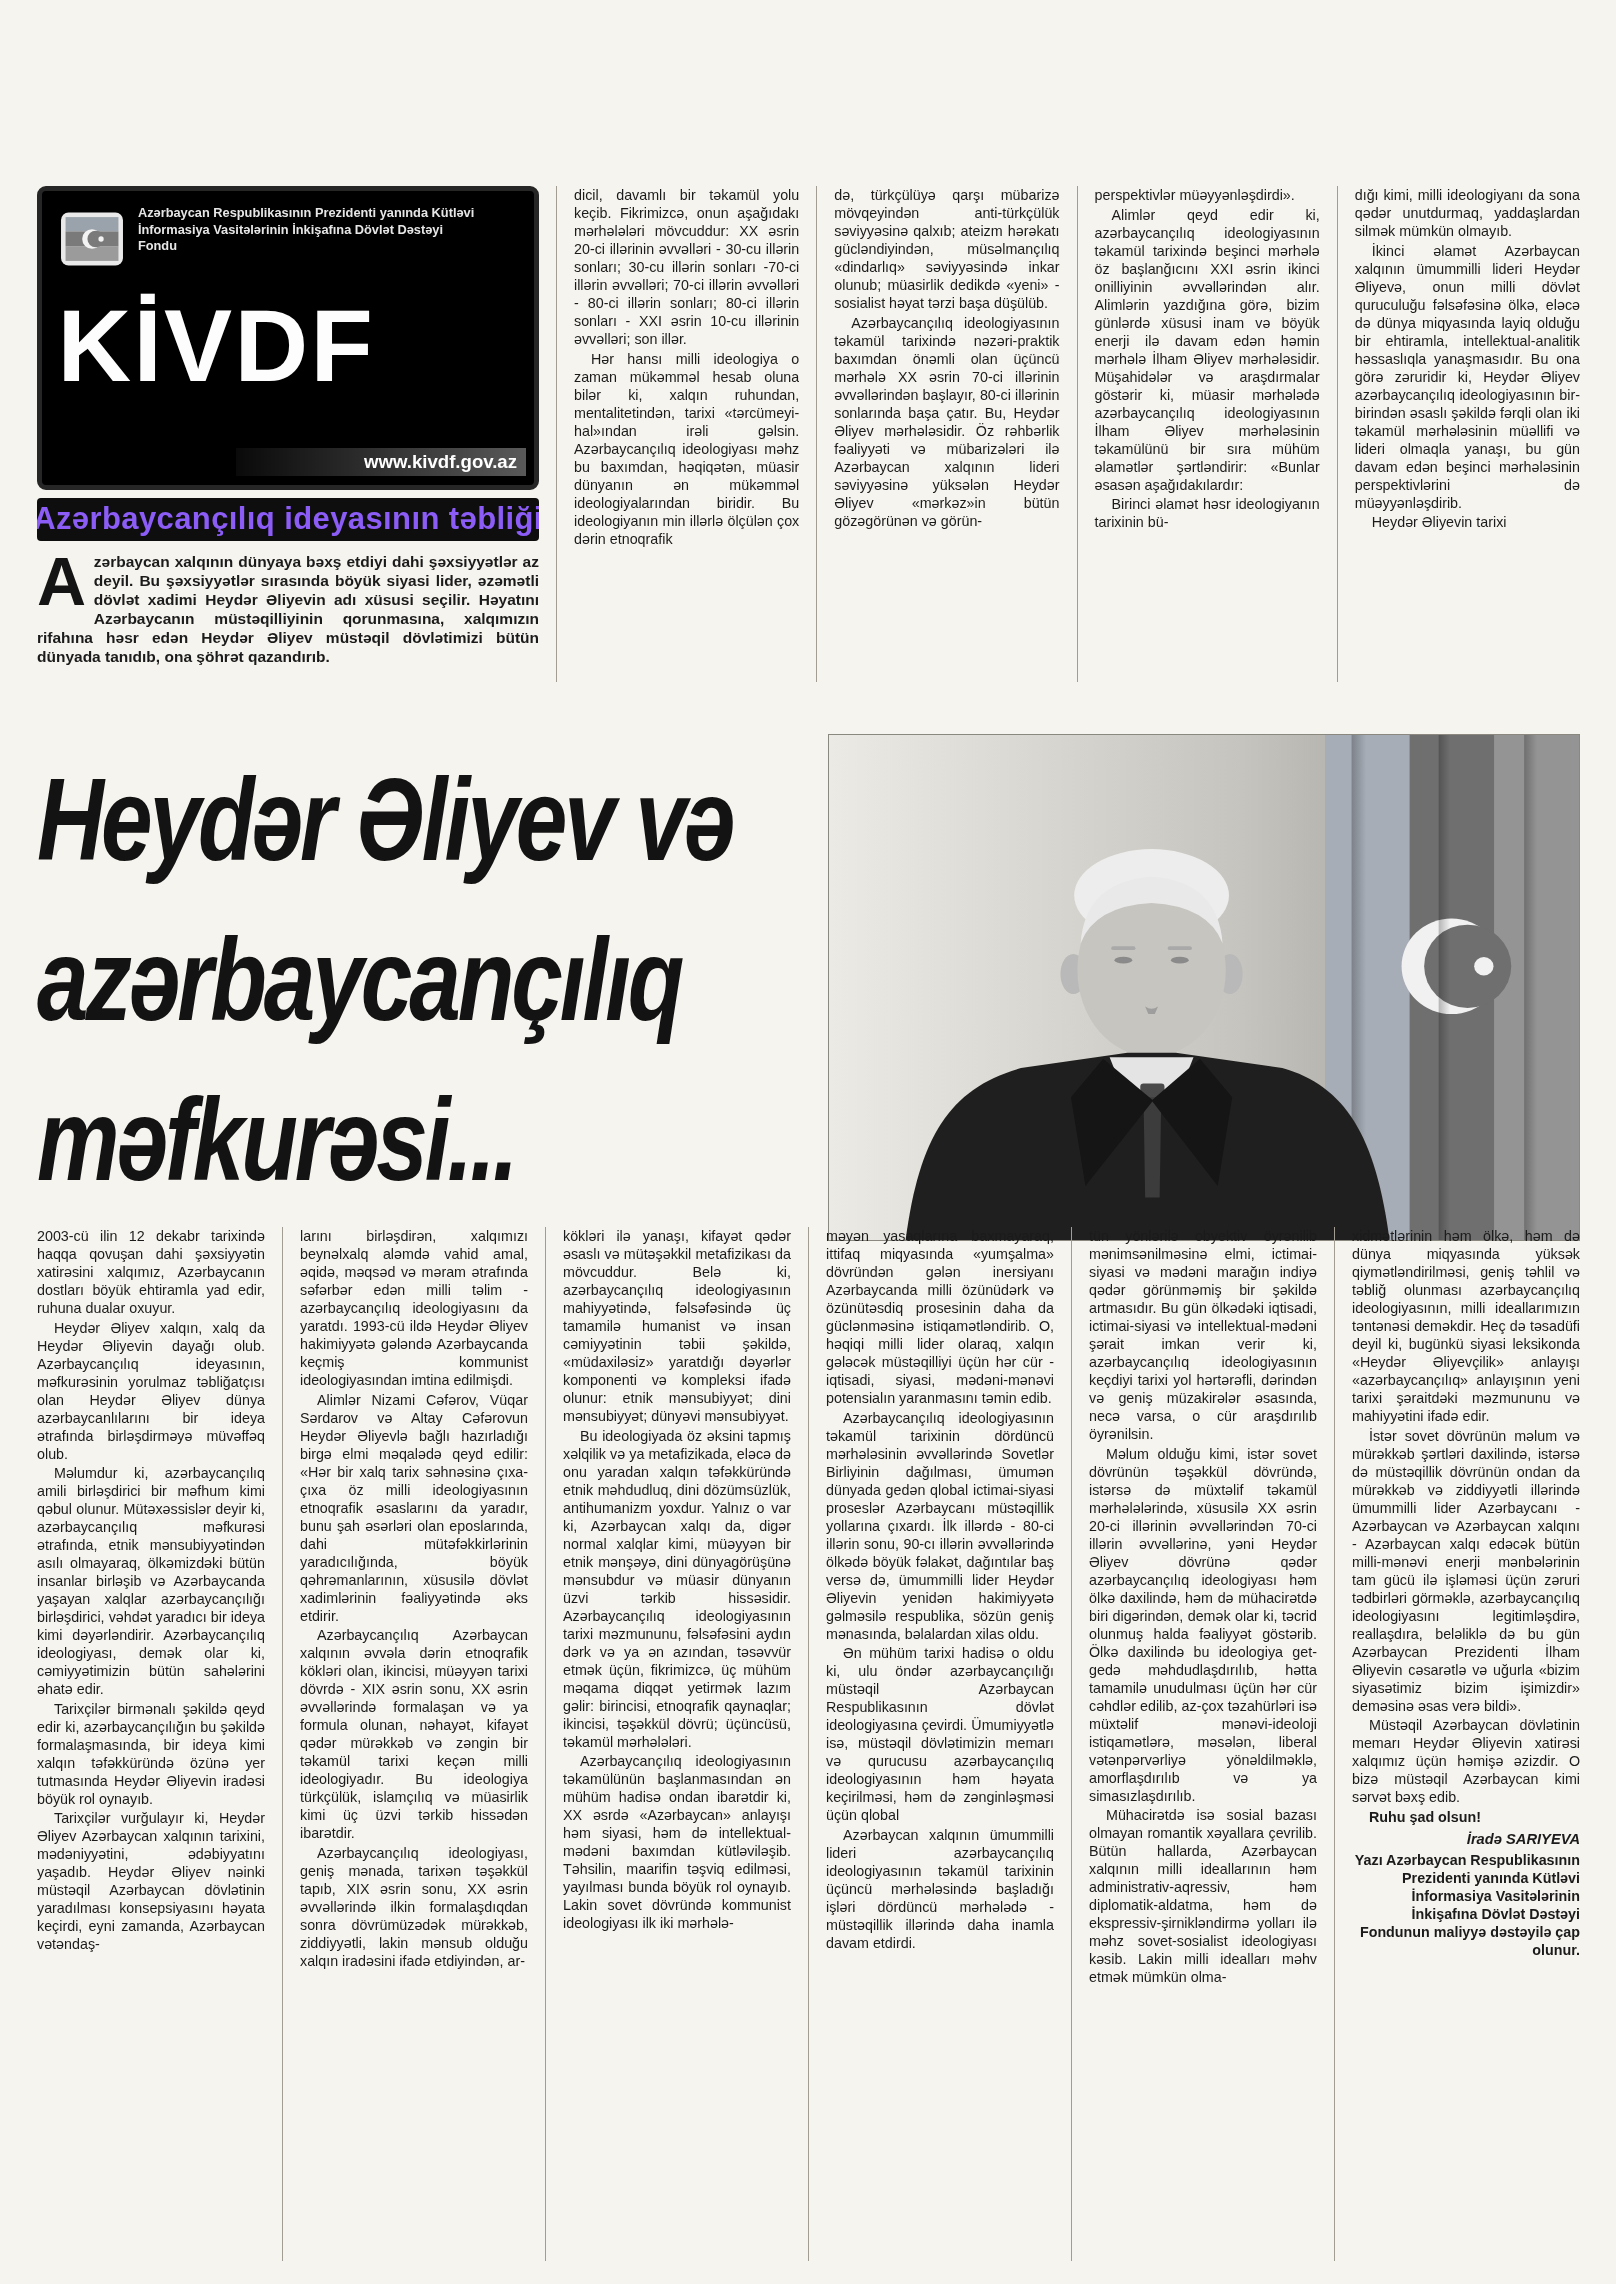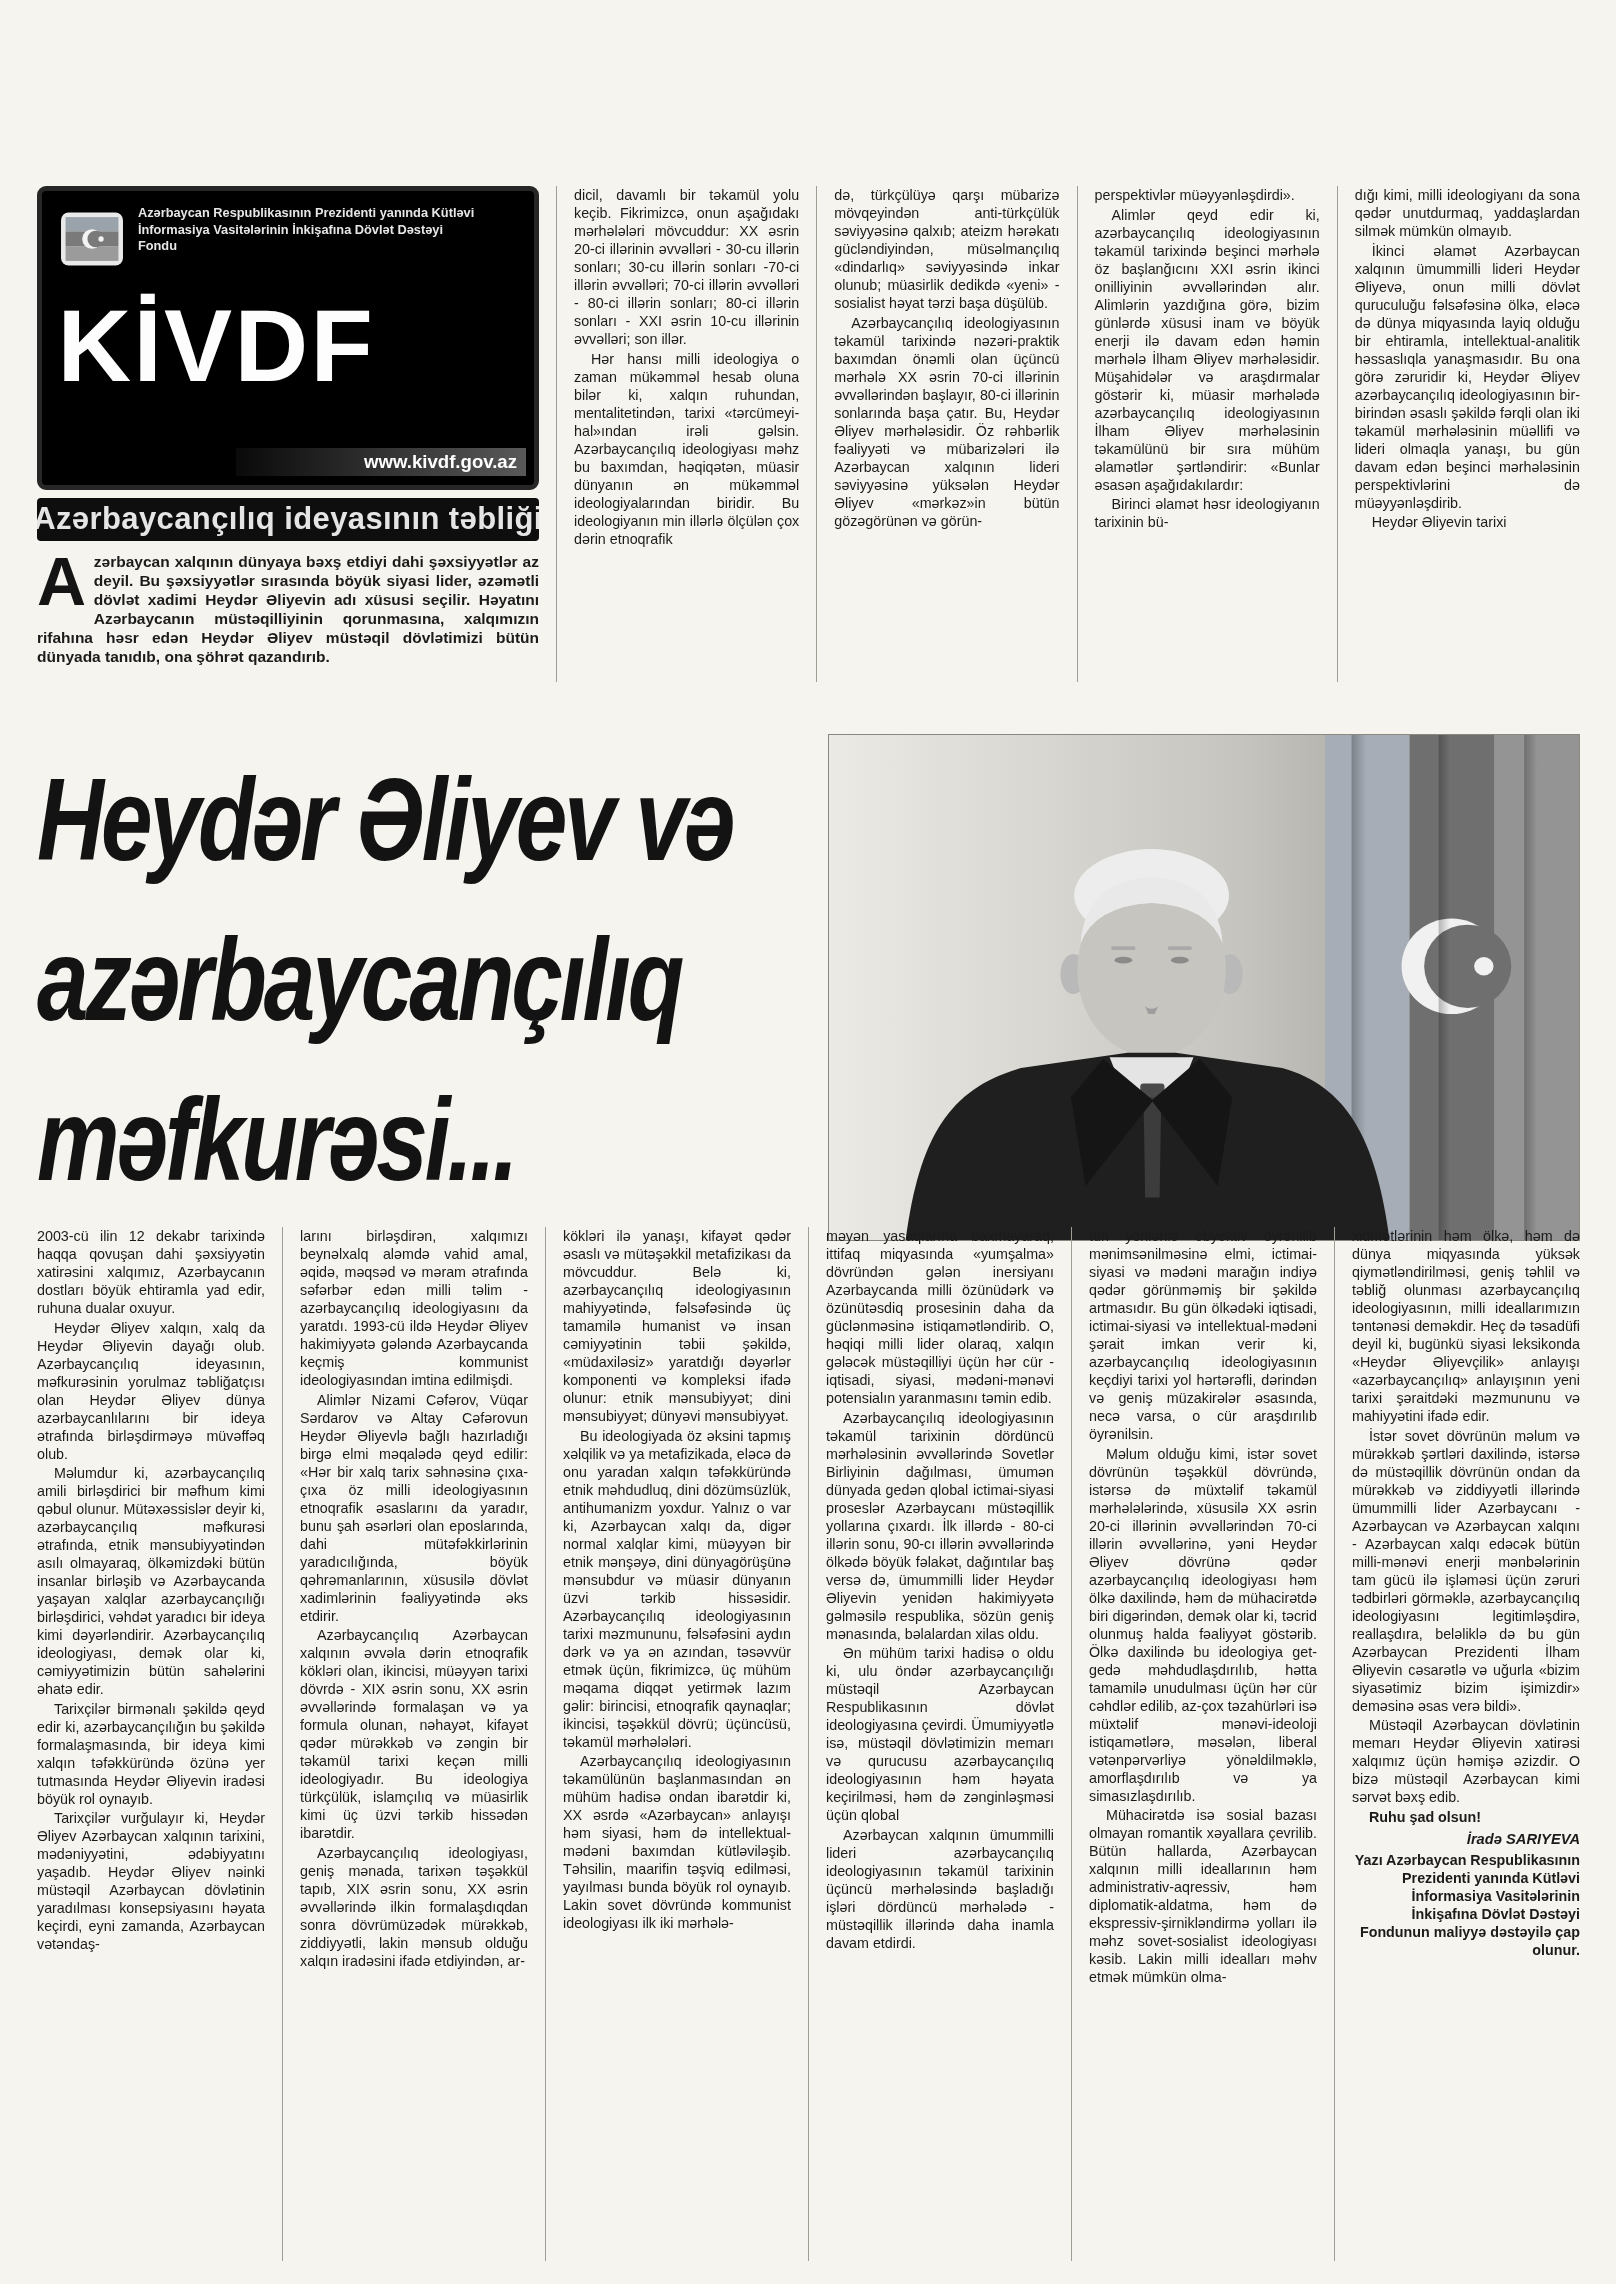--- a/index.html
+++ b/index.html
@@ -44,21 +44,21 @@
   .kivdf-emblem { flex:none; width:68px; height:68px; }
   .kivdf-org { font-size:12.8px; line-height:1.3; font-weight:bold; color:#e6e6e6; width:341px; }
   .kivdf-logo { font-size:102px; font-weight:900; letter-spacing:2.3px; line-height:1; margin-top:22px; color:#fdfdfd; }
   .kivdf-url-strip {
     position:absolute; left:194px; right:7.7px; bottom:9.3px; height:28px;
     background:linear-gradient(90deg, rgba(255,255,255,0.04), rgba(255,255,255,0.35));
     display:flex; align-items:center; justify-content:flex-end;
     font-weight:bold; font-size:18.6px; color:#ffffff; padding:0 9.3px;
   }
   .kivdf-banner {
-    height:43px; margin-top:7.7px; background:#0e0e0e; color:#e5e5e5; border-radius:3.9px;
+    height:43px; margin-top:7.7px; background:#0e0e0e; color:#8b5cf6; border-radius:3.9px;
     display:flex; align-items:center; justify-content:center;
     font-size:31px; font-weight:800; letter-spacing:0.4px; white-space:nowrap;
   }
   .intro { margin-top:11px; font-size:15.5px; line-height:19px; font-weight:700; text-align:justify; overflow:hidden; max-height:130px; }
   .dropcap { float:left; font-size:68px; line-height:56px; font-weight:900; margin:1.5px 7.7px 0 0; color:#141414; }
 
   .top-col {
     flex:1; overflow:hidden; font-size:14.3px; line-height:18px; text-align:justify;
     border-left:0.8px solid #a19d93; padding-left:17px; margin-left:17px;
   }

